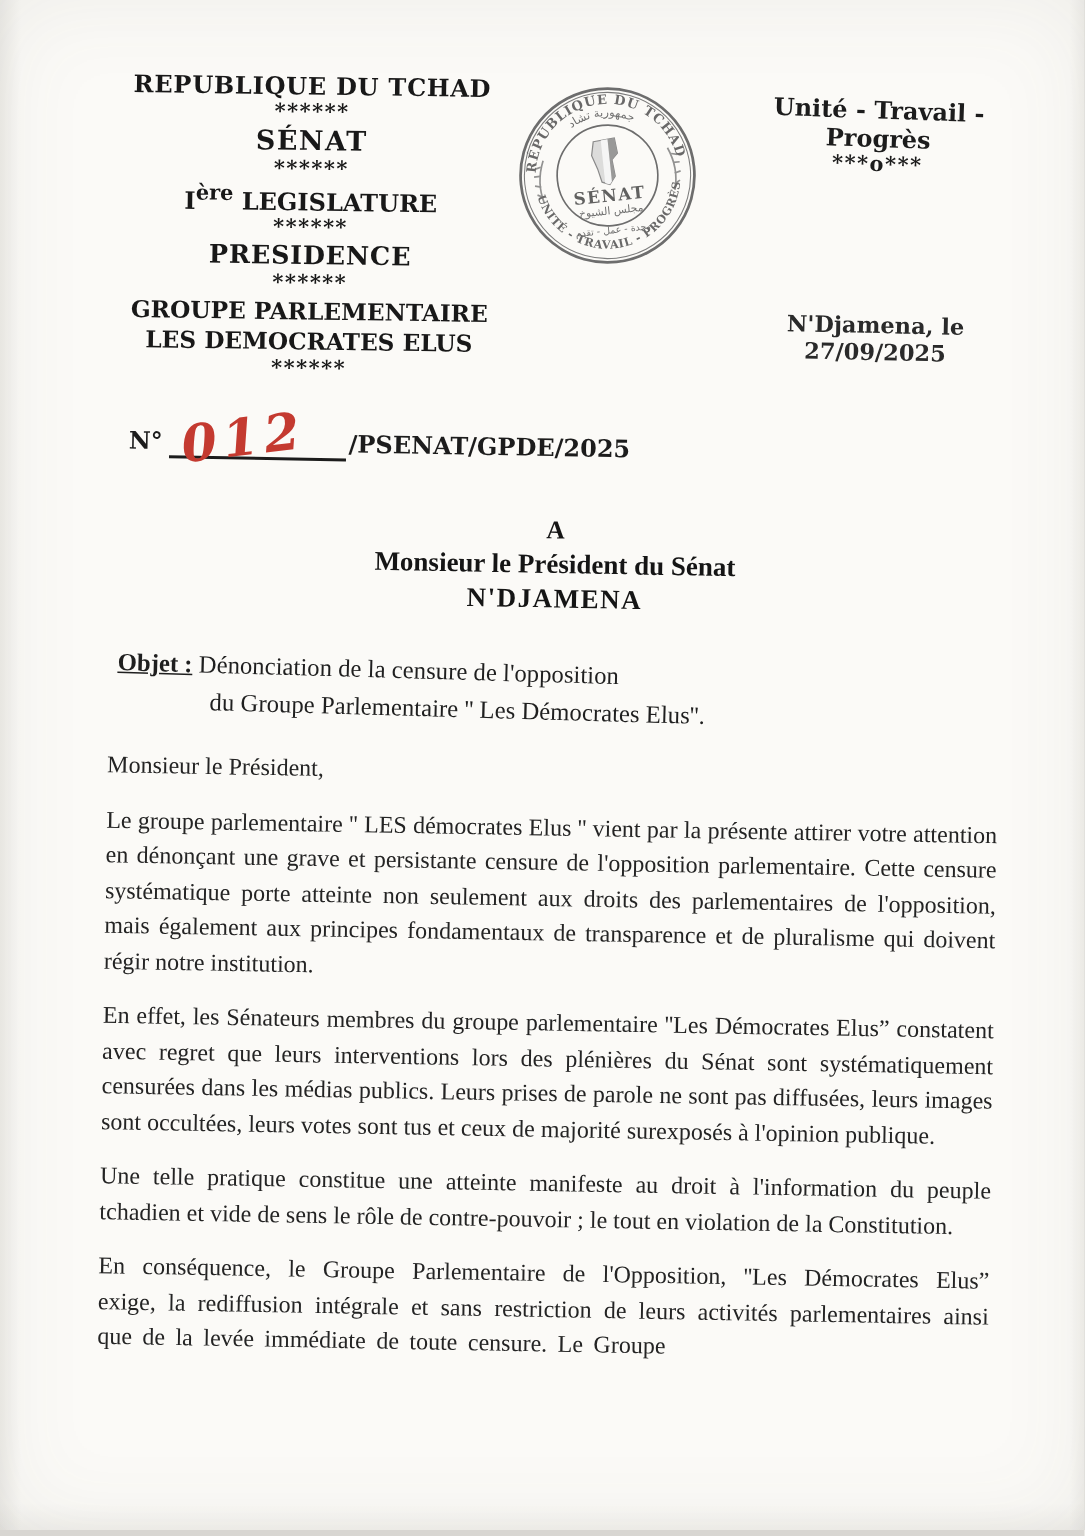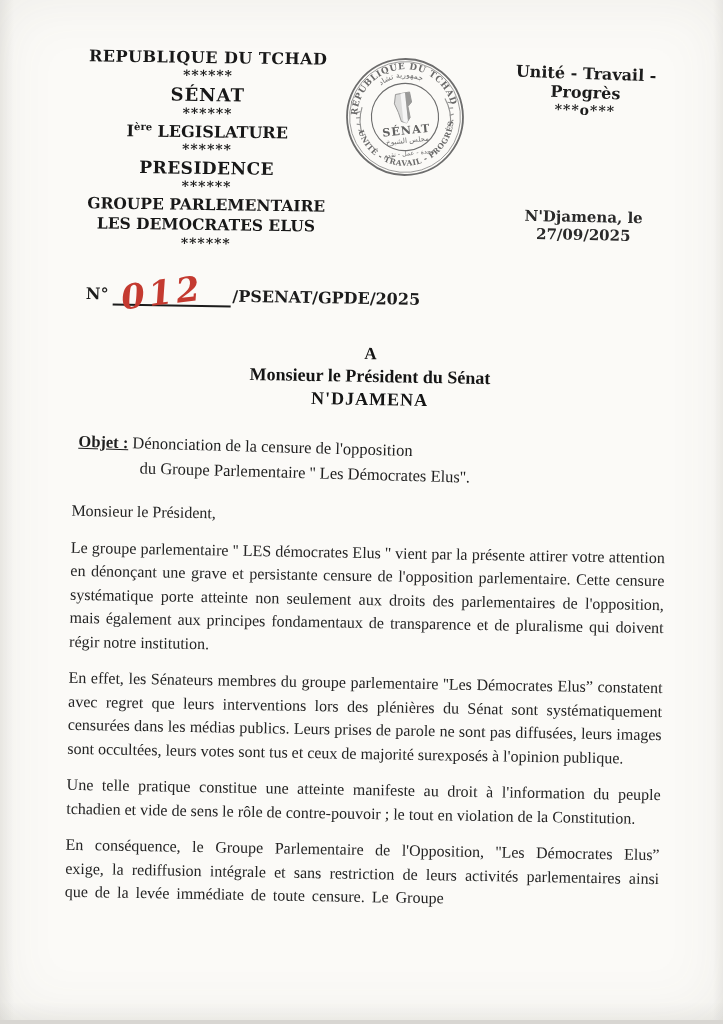--- a/index.html
+++ b/index.html
@@ -24,21 +24,21 @@
     position: absolute; left: 82px; top: 48px; width: 250px;
     text-align: center;
     font-family: "DejaVu Serif", serif;
     font-weight: bold; color: #181818;
     transform: rotate(0.8deg);
   }
   .lh-left .l1 { font-size: 16px; letter-spacing: 0.5px; }
   .lh-left .sep { font-size: 14px; line-height: 17px; letter-spacing: 1px; }
   .lh-left .l2 { font-size: 18px; letter-spacing: 1px; }
   .lh-left .l3 { font-size: 16px; }
-  .lh-left .l3 sup { font-size: 10px; }
+  .lh-left .l3 sup { font-size: 14px; }
   .lh-left .l4 { font-size: 17px; letter-spacing: 0.5px; }
   .lh-left .l5 { font-size: 15.5px; line-height: 20px; }
   
   .seal { position: absolute; left: 344px; top: 54px; width: 122px; height: 126px; transform: rotate(-6deg); opacity: 0.88; }
   
   .lh-right {
     position: absolute; right: 30px; top: 64px; width: 215px;
     text-align: center;
     font-family: "DejaVu Serif", serif; font-weight: bold; color: #1c1c1c;
     transform: rotate(2deg);

